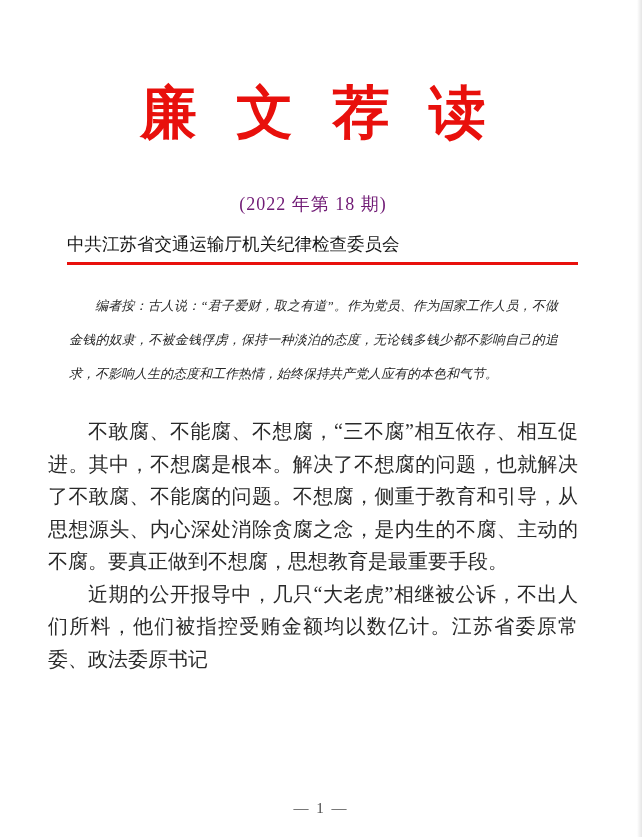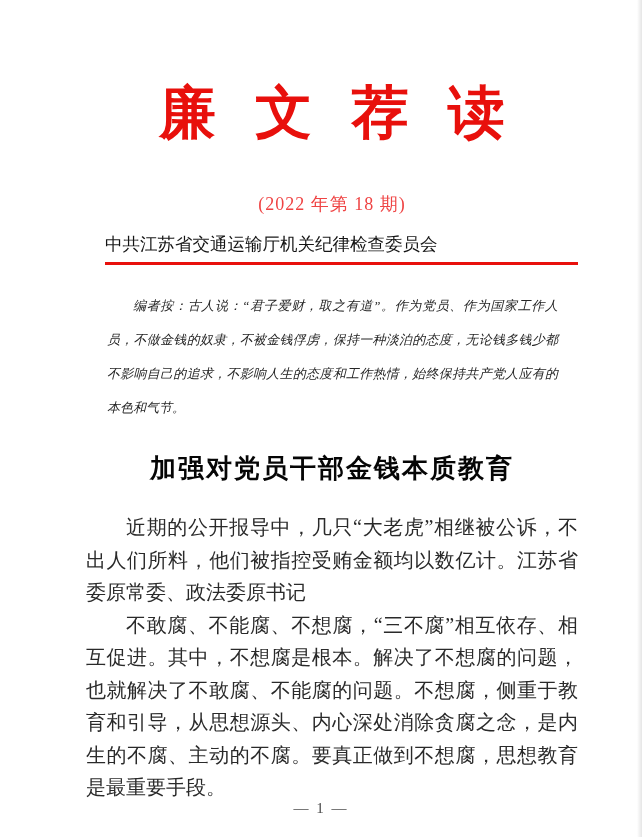--- a/index.html
+++ b/index.html
@@ -7,21 +7,21 @@
     padding: 0;
     background: #ffffff;
   }
   .page {
     position: relative;
     width: 642px;
     height: 837px;
     margin: 0 auto;
     background: #ffffff;
     box-sizing: border-box;
-    padding: 78px 64px 0 86px;
+    padding: 78px 64px 0 48px;
     overflow: hidden;
     font-family: "Liberation Serif", "DejaVu Serif", serif;
     color: #222222;
   }
   .page-edge {
     position: absolute;
     top: 0; right: 0;
     width: 5px; height: 100%;
     background: linear-gradient(to right, rgba(0,0,0,0), rgba(0,0,0,0.10));
     pointer-events: none;
@@ -35,21 +35,21 @@
     font-weight: 700;
     letter-spacing: 0.22em;
     white-space: nowrap;
     text-indent: 0.22em; 
   }
   .issue-line {
     margin-top: 44px;
     text-align: center;
     font-size: 18px;
     line-height: 24px;
-    color: #ef4444;
+    color: #701a75;
     letter-spacing: 1px;
   }
   .pub-row {
     display: flex;
     justify-content: space-between;
     align-items: flex-start;
     margin: 16px 27px 0 19px;
     font-size: 17.5px;
     line-height: 24px;
     color: #141414;
@@ -111,23 +111,22 @@
   <div class="issue-line">(2022 年第 18 期)</div>
 
   <div class="pub-row">
     <span>中共江苏省交通运输厅机关纪律检查委员会</span>
   </div>
 
   <hr class="red-rule">
 
   <p class="editor-note">编者按：古人说：“君子爱财，取之有道”。作为党员、作为国家工作人员，不做金钱的奴隶，不被金钱俘虏，保持一种淡泊的态度，无论钱多钱少都不影响自己的追求，不影响人生的态度和工作热情，始终保持共产党人应有的本色和气节。</p>
 
-  <h2 class="article-title">加强对党员干部金钱本质教育</h2>
 
   <div class="article-body">
+      <p>不敢腐、不能腐、不想腐，“三不腐”相互依存、相互促进。其中，不想腐是根本。解决了不想腐的问题，也就解决了不敢腐、不能腐的问题。不想腐，侧重于教育和引导，从思想源头、内心深处消除贪腐之念，是内生的不腐、主动的不腐。要真正做到不想腐，思想教育是最重要手段。</p>
       <p>近期的公开报导中，几只“大老虎”相继被公诉，不出人们所料，他们被指控受贿金额均以数亿计。江苏省委原常委、政法委原书记</p>
-      <p>不敢腐、不能腐、不想腐，“三不腐”相互依存、相互促进。其中，不想腐是根本。解决了不想腐的问题，也就解决了不敢腐、不能腐的问题。不想腐，侧重于教育和引导，从思想源头、内心深处消除贪腐之念，是内生的不腐、主动的不腐。要真正做到不想腐，思想教育是最重要手段。</p>
     </div>
 
   <div class="page-footer">— 1 —</div>
 
   <div class="page-edge"></div>
 </div>
 
 </body></html>

